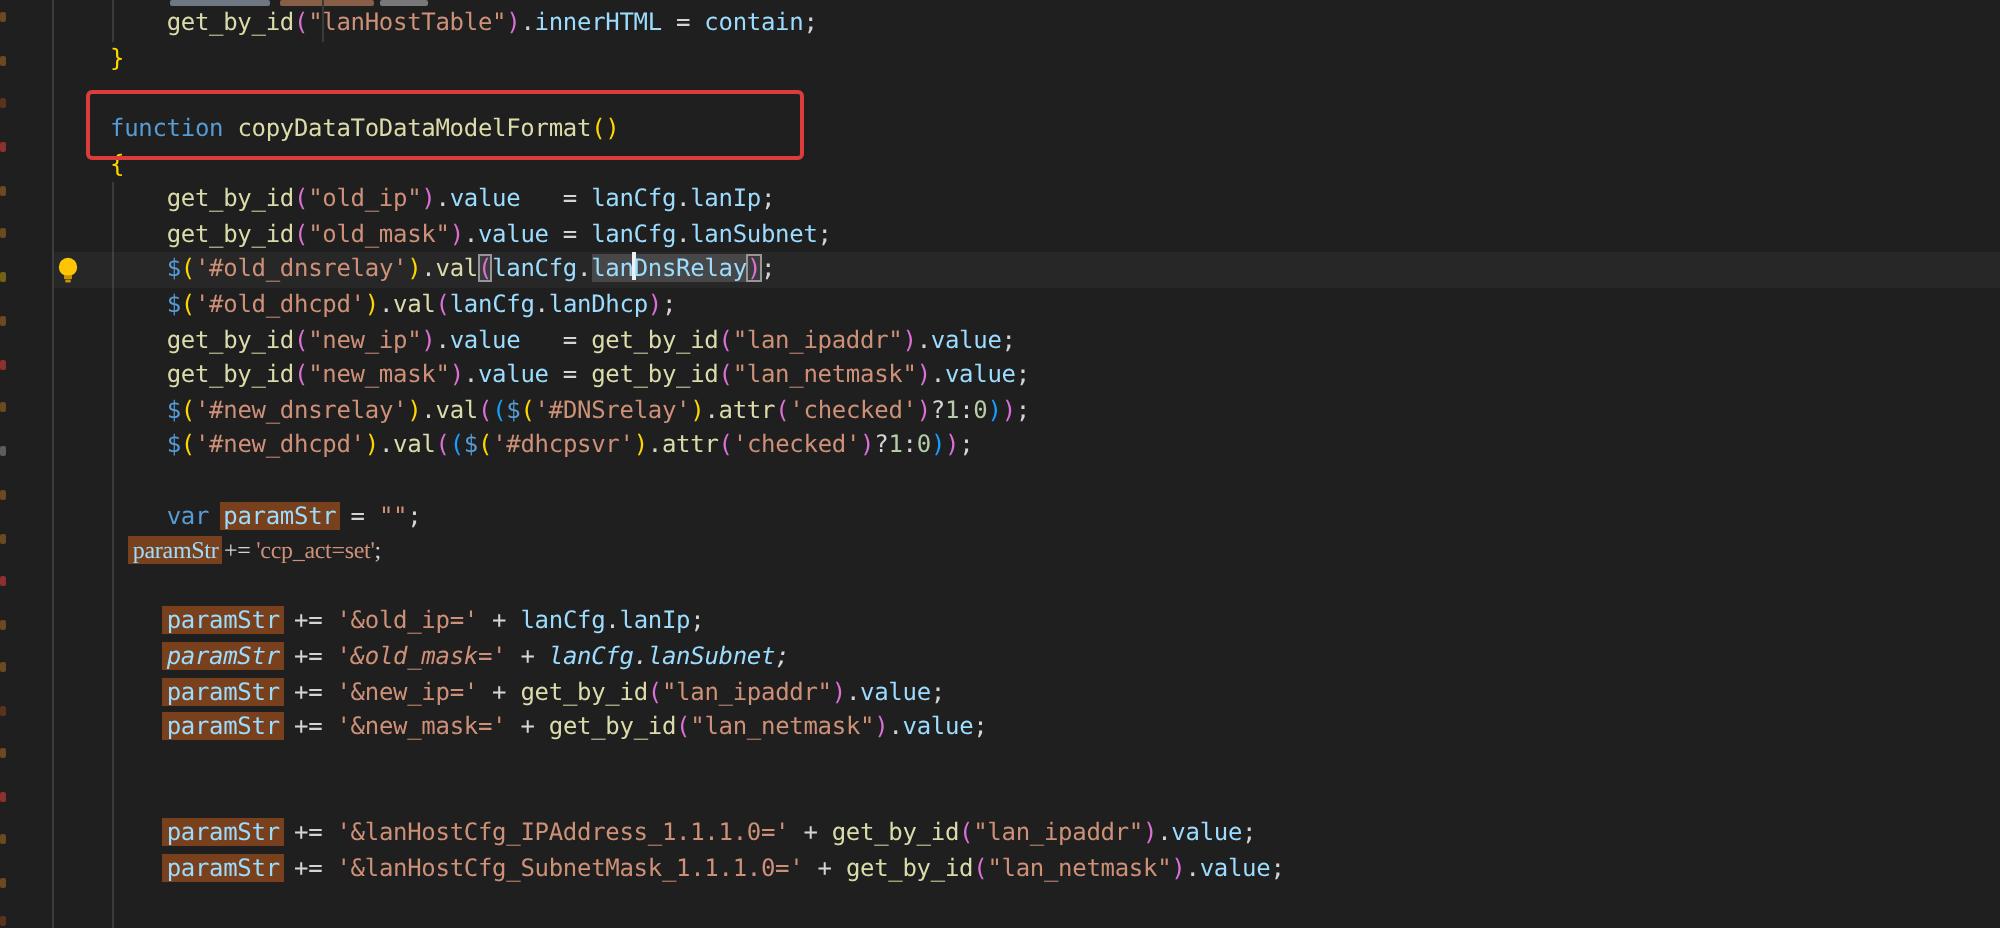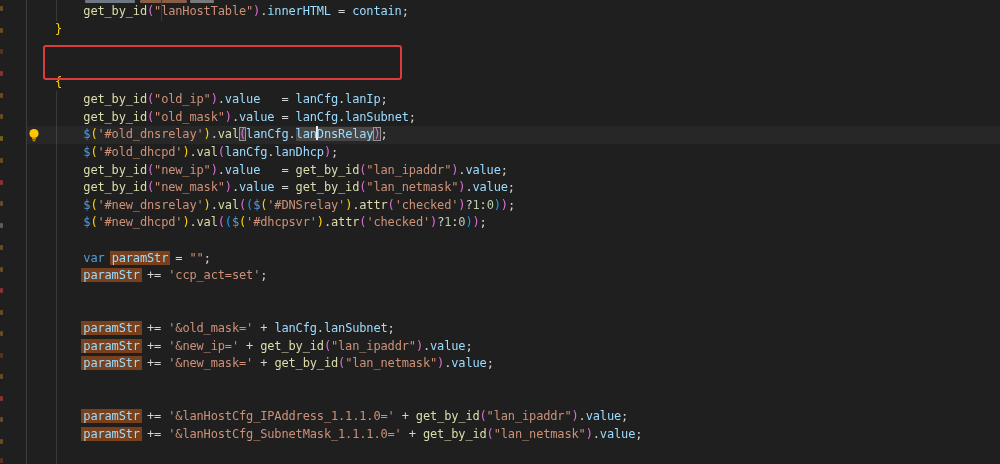--- a/index.html
+++ b/index.html
@@ -70,33 +70,35 @@
   <div id="guides">
       <div class="indent-guide" style="left: 55.5px; top: 0px; height: 21px;"></div>
       <div class="indent-guide" style="left: 161px; top: 0px; height: 21px;"></div>
       <div class="indent-guide" style="left: 55.5px; top: 91.2px; height: 373px;"></div>
     </div>
   <div id="current-line" style="left: 27px; right: 0px; top: 126.4px; height: 17.6px;"></div>
   <div id="code-area">
       <div class="line" style="top: 3.2px; left: 55px;"><span class="tok c-op">    </span><span class="tok c-fn">get_by_id</span><span class="tok c-p2">(</span><span class="tok c-str">"lanHostTable"</span><span class="tok c-p2">)</span><span class="tok c-op">.</span><span class="tok c-var">innerHTML</span><span class="tok c-op"> = </span><span class="tok c-var">contain</span><span class="tok c-op">;</span></div>
       <div class="line" style="top: 20.8px; left: 55px;"><span class="tok c-p1">}</span></div>
       <div class="line" style="top: 38.4px; left: 55px;"></div>
+      <div class="line" style="top: 56px; left: 55px;"><span class="tok c-kw">function</span><span class="tok c-op"> </span><span class="tok c-fn">copyDataToDataModelFormat</span><span class="tok c-p1">()</span></div>
       <div class="line" style="top: 73.6px; left: 55px;"><span class="tok c-p1">{</span></div>
       <div class="line" style="top: 91.2px; left: 55px;"><span class="tok c-op">    </span><span class="tok c-fn">get_by_id</span><span class="tok c-p2">(</span><span class="tok c-str">"old_ip"</span><span class="tok c-p2">)</span><span class="tok c-op">.</span><span class="tok c-var">value</span><span class="tok c-op">   = </span><span class="tok c-var">lanCfg</span><span class="tok c-op">.</span><span class="tok c-var">lanIp</span><span class="tok c-op">;</span></div>
       <div class="line" style="top: 108.8px; left: 55px;"><span class="tok c-op">    </span><span class="tok c-fn">get_by_id</span><span class="tok c-p2">(</span><span class="tok c-str">"old_mask"</span><span class="tok c-p2">)</span><span class="tok c-op">.</span><span class="tok c-var">value</span><span class="tok c-op"> = </span><span class="tok c-var">lanCfg</span><span class="tok c-op">.</span><span class="tok c-var">lanSubnet</span><span class="tok c-op">;</span></div>
       <div class="line" style="top: 126.4px; left: 55px;"><span class="tok c-op">    </span><span class="tok c-kw">$</span><span class="tok c-p1">(</span><span class="tok c-str">'#old_dnsrelay'</span><span class="tok c-p1">)</span><span class="tok c-op">.</span><span class="tok c-fn">val</span><span class="tok c-p2 match">(</span><span class="tok c-var">lanCfg</span><span class="tok c-op">.</span><span class="tok c-var hl-word">lan<span class="cursor"></span>DnsRelay</span><span class="tok c-p2 match">)</span><span class="tok c-op">;</span></div>
       <div class="line" style="top: 144px; left: 55px;"><span class="tok c-op">    </span><span class="tok c-kw">$</span><span class="tok c-p1">(</span><span class="tok c-str">'#old_dhcpd'</span><span class="tok c-p1">)</span><span class="tok c-op">.</span><span class="tok c-fn">val</span><span class="tok c-p2">(</span><span class="tok c-var">lanCfg</span><span class="tok c-op">.</span><span class="tok c-var">lanDhcp</span><span class="tok c-p2">)</span><span class="tok c-op">;</span></div>
       <div class="line" style="top: 161.6px; left: 55px;"><span class="tok c-op">    </span><span class="tok c-fn">get_by_id</span><span class="tok c-p2">(</span><span class="tok c-str">"new_ip"</span><span class="tok c-p2">)</span><span class="tok c-op">.</span><span class="tok c-var">value</span><span class="tok c-op">   = </span><span class="tok c-fn">get_by_id</span><span class="tok c-p2">(</span><span class="tok c-str">"lan_ipaddr"</span><span class="tok c-p2">)</span><span class="tok c-op">.</span><span class="tok c-var">value</span><span class="tok c-op">;</span></div>
       <div class="line" style="top: 179.2px; left: 55px;"><span class="tok c-op">    </span><span class="tok c-fn">get_by_id</span><span class="tok c-p2">(</span><span class="tok c-str">"new_mask"</span><span class="tok c-p2">)</span><span class="tok c-op">.</span><span class="tok c-var">value</span><span class="tok c-op"> = </span><span class="tok c-fn">get_by_id</span><span class="tok c-p2">(</span><span class="tok c-str">"lan_netmask"</span><span class="tok c-p2">)</span><span class="tok c-op">.</span><span class="tok c-var">value</span><span class="tok c-op">;</span></div>
       <div class="line" style="top: 196.8px; left: 55px;"><span class="tok c-op">    </span><span class="tok c-kw">$</span><span class="tok c-p1">(</span><span class="tok c-str">'#new_dnsrelay'</span><span class="tok c-p1">)</span><span class="tok c-op">.</span><span class="tok c-fn">val</span><span class="tok c-p2">(</span><span class="tok c-p3">(</span><span class="tok c-kw">$</span><span class="tok c-p1">(</span><span class="tok c-str">'#DNSrelay'</span><span class="tok c-p1">)</span><span class="tok c-op">.</span><span class="tok c-fn">attr</span><span class="tok c-p2">(</span><span class="tok c-str">'checked'</span><span class="tok c-p2">)</span><span class="tok c-op">?</span><span class="tok c-num">1</span><span class="tok c-op">:</span><span class="tok c-num">0</span><span class="tok c-p3">)</span><span class="tok c-p2">)</span><span class="tok c-op">;</span></div>
       <div class="line" style="top: 214.4px; left: 55px;"><span class="tok c-op">    </span><span class="tok c-kw">$</span><span class="tok c-p1">(</span><span class="tok c-str">'#new_dhcpd'</span><span class="tok c-p1">)</span><span class="tok c-op">.</span><span class="tok c-fn">val</span><span class="tok c-p2">(</span><span class="tok c-p3">(</span><span class="tok c-kw">$</span><span class="tok c-p1">(</span><span class="tok c-str">'#dhcpsvr'</span><span class="tok c-p1">)</span><span class="tok c-op">.</span><span class="tok c-fn">attr</span><span class="tok c-p2">(</span><span class="tok c-str">'checked'</span><span class="tok c-p2">)</span><span class="tok c-op">?</span><span class="tok c-num">1</span><span class="tok c-op">:</span><span class="tok c-num">0</span><span class="tok c-p3">)</span><span class="tok c-p2">)</span><span class="tok c-op">;</span></div>
       <div class="line" style="top: 232px; left: 55px;"></div>
       <div class="line" style="top: 249.6px; left: 55px;"><span class="tok c-op">    </span><span class="tok c-kw">var</span><span class="tok c-op"> </span><span class="tok c-var hl-param">paramStr</span><span class="tok c-op"> = </span><span class="tok c-str">""</span><span class="tok c-op">;</span></div>
-      <div class="line" style="top: 267.2px; left: 55px;"><span class="tok c-op">    </span><span class="tok c-var hl-param">paramStr</span><span class="tok c-op"> += </span><span class="tok c-str">'ccp_act=set'</span><span class="tok c-op">;</span></div>
-      <div class="line" style="top: 320px; left: 55px;"><span class="tok c-op">    </span><span class="tok c-var hl-param">paramStr</span><span class="tok c-op"> += </span><span class="tok c-str">'&amp;old_mask='</span><span class="tok c-op"> + </span><span class="tok c-var">lanCfg</span><span class="tok c-op">.</span><span class="tok c-var">lanSubnet</span><span class="tok c-op">;</span></div>
+      <div class="line" style="top: 267.2px; left: 55px; font-family: Liberation Serif, serif;"><span class="tok c-op">    </span><span class="tok c-var hl-param">paramStr</span><span class="tok c-op"> += </span><span class="tok c-str">'ccp_act=set'</span><span class="tok c-op">;</span></div>
+      <div class="line" style="top: 302.4px; left: 55px;"><span class="tok c-op">    </span><span class="tok c-var hl-param">paramStr</span><span class="tok c-op"> += </span><span class="tok c-str">'&amp;old_ip='</span><span class="tok c-op"> + </span><span class="tok c-var">lanCfg</span><span class="tok c-op">.</span><span class="tok c-var">lanIp</span><span class="tok c-op">;</span></div>
+      <div class="line" style="top: 320px; left: 55px; font-style: italic;"><span class="tok c-op">    </span><span class="tok c-var hl-param">paramStr</span><span class="tok c-op"> += </span><span class="tok c-str">'&amp;old_mask='</span><span class="tok c-op"> + </span><span class="tok c-var">lanCfg</span><span class="tok c-op">.</span><span class="tok c-var">lanSubnet</span><span class="tok c-op">;</span></div>
       <div class="line" style="top: 337.6px; left: 55px;"><span class="tok c-op">    </span><span class="tok c-var hl-param">paramStr</span><span class="tok c-op"> += </span><span class="tok c-str">'&amp;new_ip='</span><span class="tok c-op"> + </span><span class="tok c-fn">get_by_id</span><span class="tok c-p2">(</span><span class="tok c-str">"lan_ipaddr"</span><span class="tok c-p2">)</span><span class="tok c-op">.</span><span class="tok c-var">value</span><span class="tok c-op">;</span></div>
       <div class="line" style="top: 355.2px; left: 55px;"><span class="tok c-op">    </span><span class="tok c-var hl-param">paramStr</span><span class="tok c-op"> += </span><span class="tok c-str">'&amp;new_mask='</span><span class="tok c-op"> + </span><span class="tok c-fn">get_by_id</span><span class="tok c-p2">(</span><span class="tok c-str">"lan_netmask"</span><span class="tok c-p2">)</span><span class="tok c-op">.</span><span class="tok c-var">value</span><span class="tok c-op">;</span></div>
       <div class="line" style="top: 372.8px; left: 55px;"></div>
       <div class="line" style="top: 408px; left: 55px;"><span class="tok c-op">    </span><span class="tok c-var hl-param">paramStr</span><span class="tok c-op"> += </span><span class="tok c-str">'&amp;lanHostCfg_IPAddress_1.1.1.0='</span><span class="tok c-op"> + </span><span class="tok c-fn">get_by_id</span><span class="tok c-p2">(</span><span class="tok c-str">"lan_ipaddr"</span><span class="tok c-p2">)</span><span class="tok c-op">.</span><span class="tok c-var">value</span><span class="tok c-op">;</span></div>
       <div class="line" style="top: 425.6px; left: 55px;"><span class="tok c-op">    </span><span class="tok c-var hl-param">paramStr</span><span class="tok c-op"> += </span><span class="tok c-str">'&amp;lanHostCfg_SubnetMask_1.1.1.0='</span><span class="tok c-op"> + </span><span class="tok c-fn">get_by_id</span><span class="tok c-p2">(</span><span class="tok c-str">"lan_netmask"</span><span class="tok c-p2">)</span><span class="tok c-op">.</span><span class="tok c-var">value</span><span class="tok c-op">;</span></div>
     </div>
   <div id="red-box" style="left: 43px; top: 44.5px; width: 355px; height: 31.5px;"></div>
   <svg id="lightbulb" width="14" height="15" viewBox="0 0 14 15" style="left: 27px; top: 127.9px;">
     <circle cx="7" cy="5.5" r="4.6" class="bulb-glass" fill="#ffc505"></circle>
     <rect x="5" y="9.6" width="4" height="2" rx="0.5" class="bulb-base" fill="#c79203"></rect>

